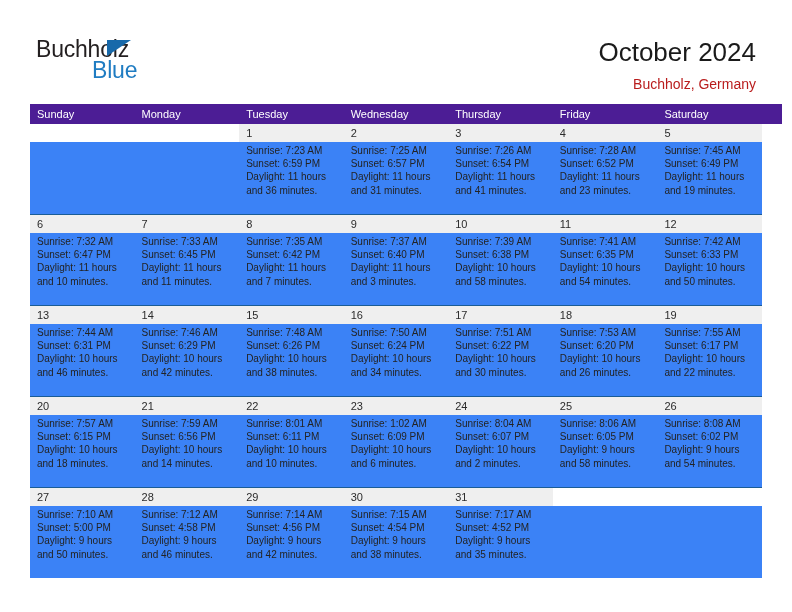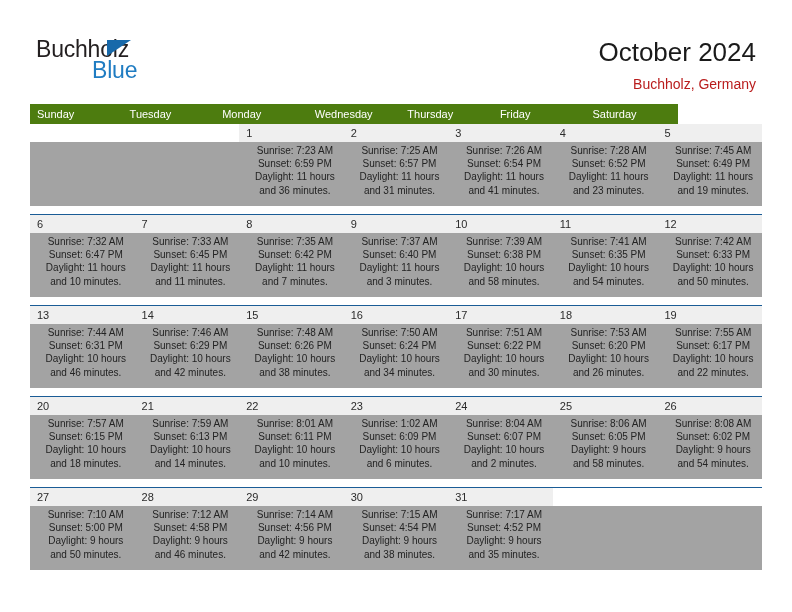--- a/index.html
+++ b/index.html
@@ -83,23 +83,23 @@
 
   
   .calendar {
     position: absolute;
     left: 30px;
     top: 104px;
     width: 732px;
   }
   .dow-row {
     display: flex;
-    width: 648px;
+    width: 752px;
     height: 20px;
-    background: #4d7c0f;
+    background: #4c1d95;
   }
   .dow-cell {
     width: 104.57px;
     height: 20px;
     color: #ffffff;
     font-size: 11px;
     line-height: 20px;
     padding-left: 7px;
     white-space: nowrap;
     overflow: hidden;
@@ -129,25 +129,24 @@
     line-height: 18px;
     color: #2b2b2b;
     padding-left: 7px;
     background: #efefef;
   }
   .date-cell.empty {
     background: #ffffff;
   }
   .info-cell {
     width: 104.57px;
-    height: 64px;
+    height: 72px;
     padding-left: 7px;
     padding-top: 2px;
-    background: #a3a3a3;
-    text-align: center;
+    background: #3b82f6;
   }
   .info-line {
     font-size: 10px;
     line-height: 13.2px;
     color: #232323;
     white-space: nowrap;
   }
 </style>
 </head>
 <body>
@@ -165,22 +164,22 @@
     <div class="title-block">
       <div class="cal-title">October 2024</div>
       <div class="cal-subtitle">Buchholz, Germany</div>
     </div>
 
   </div>
 
   <div class="calendar">
     <div class="dow-row" id="dow-row">
         <div class="dow-cell">Sunday</div>
+        <div class="dow-cell">Monday</div>
         <div class="dow-cell">Tuesday</div>
-        <div class="dow-cell">Monday</div>
         <div class="dow-cell">Wednesday</div>
         <div class="dow-cell">Thursday</div>
         <div class="dow-cell">Friday</div>
         <div class="dow-cell">Saturday</div>
       </div>
     <div id="weeks-container">
         <div class="week">
           <div class="week-dates">
             <div class="date-cell empty"></div>
             <div class="date-cell empty"></div>
@@ -347,21 +346,21 @@
           </div>
           <div class="week-body">
             <div class="info-cell">
               <div class="info-line">Sunrise: 7:57 AM</div>
               <div class="info-line">Sunset: 6:15 PM</div>
               <div class="info-line">Daylight: 10 hours</div>
               <div class="info-line">and 18 minutes.</div>
             </div>
             <div class="info-cell">
               <div class="info-line">Sunrise: 7:59 AM</div>
-              <div class="info-line">Sunset: 6:13 PM</div>
+              <div class="info-line">Sunset: 6:56 PM</div>
               <div class="info-line">Daylight: 10 hours</div>
               <div class="info-line">and 14 minutes.</div>
             </div>
             <div class="info-cell">
               <div class="info-line">Sunrise: 8:01 AM</div>
               <div class="info-line">Sunset: 6:11 PM</div>
               <div class="info-line">Daylight: 10 hours</div>
               <div class="info-line">and 10 minutes.</div>
             </div>
             <div class="info-cell">

